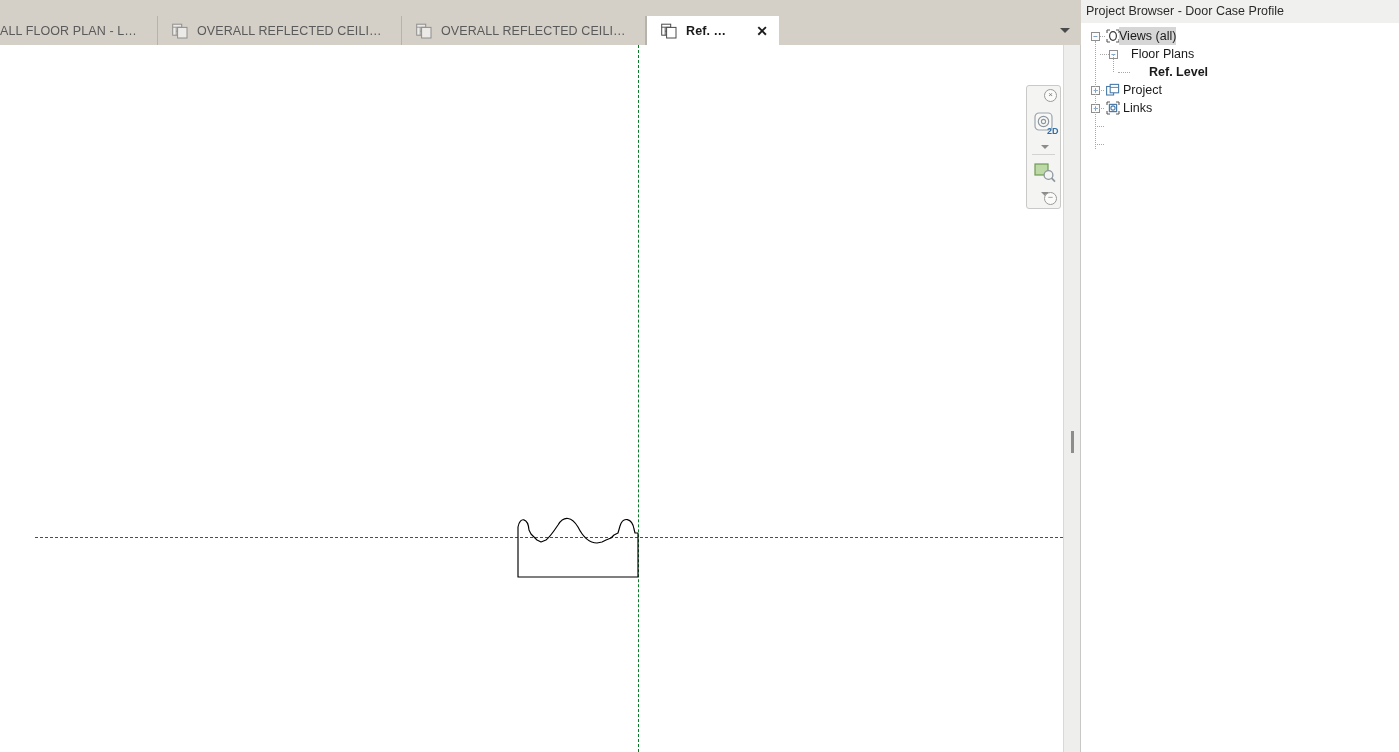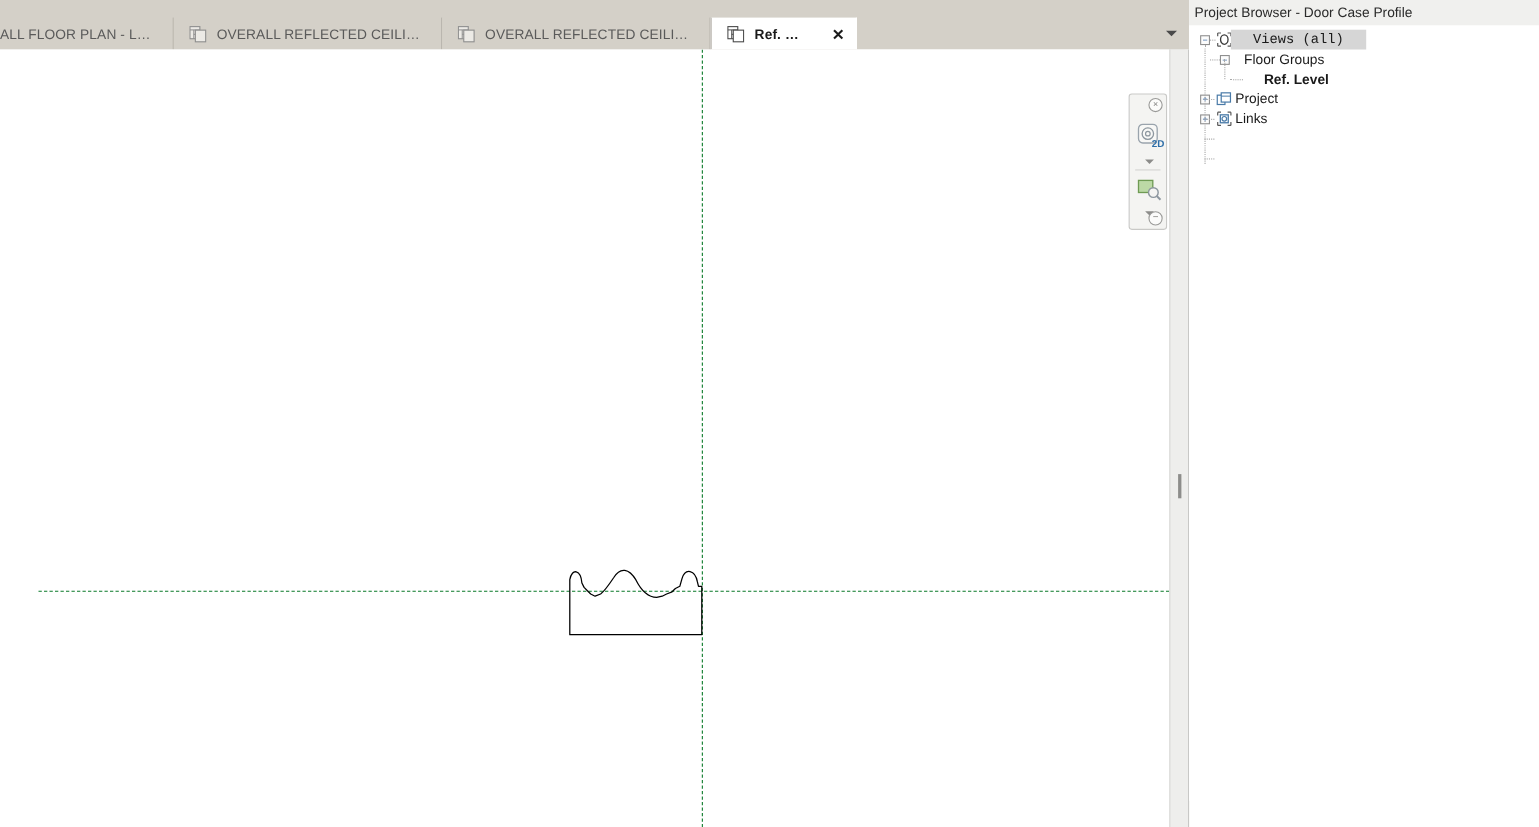--- a/index.html
+++ b/index.html
@@ -289,23 +289,22 @@
     position: absolute;
     width: 16px; height: 16px;
     display: block;
   }
   .tnode .nlabel {
     position: absolute;
     line-height: 18px;
   }
   .tnode .nlabel.sel {
     background: #d6d6d6;
-    padding: 0 20px;
+    padding: 0 0;
     margin-left: -4px;
-    font-family: Liberation Mono, monospace;
   }
   .tnode .nlabel.bold { font-weight: bold; }
 
   .guide {
     position: absolute;
     border-left: 1px dotted #a8a8a8;
     width: 0;
   }
   .guide-h {
     position: absolute;
@@ -435,21 +434,21 @@
         <div class="tnode">
           <span class="expander" style="left: 10px;">−</span>
           <svg class="nicon" viewBox="0 0 16 16" width="16" height="16" style="left: 24px; top: 1px;">
             <path d="M2 2 L2 5 M2 2 L5 2 M14 2 L11 2 M14 2 L14 5 M2 14 L2 11 M2 14 L5 14 M14 14 L14 11 M14 14 L11 14" stroke="#5a5a5a" stroke-width="1.1" fill="none"></path>
             <ellipse cx="8" cy="8" rx="3.4" ry="4.3" fill="none" stroke="#3a3a3a" stroke-width="1.2"></ellipse>
           </svg>
           <span class="nlabel sel" style="left: 42px;">Views (all)</span>
         </div>
         <div class="tnode">
           <span class="expander" style="left: 28px;">−</span>
-          <span class="nlabel" style="left: 50px;">Floor Groups</span>
+          <span class="nlabel" style="left: 50px;">Floor Plans</span>
         </div>
         <div class="tnode">
           <span class="nlabel bold" style="left: 68px;">Ref. Level</span>
         </div>
         <div class="tnode">
           <span class="expander" style="left: 10px;">+</span>
           <svg class="nicon" viewBox="0 0 16 16" width="16" height="16" style="left: 24px; top: 1px;">
             <rect x="1.6" y="4.5" width="7" height="8.5" fill="#ffffff" stroke="#4a7ba8" stroke-width="1.1"></rect>
             <rect x="5.2" y="2.4" width="8.4" height="8.4" fill="#ffffff" stroke="#4a7ba8" stroke-width="1.1"></rect>
             <line x1="5.2" y1="5.4" x2="13.6" y2="5.4" stroke="#4a7ba8" stroke-width="0.9"></line>

